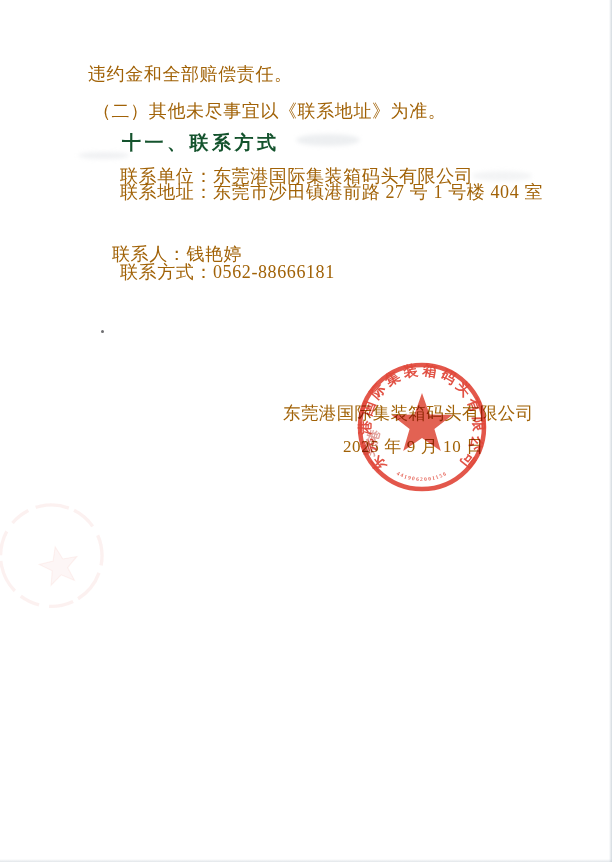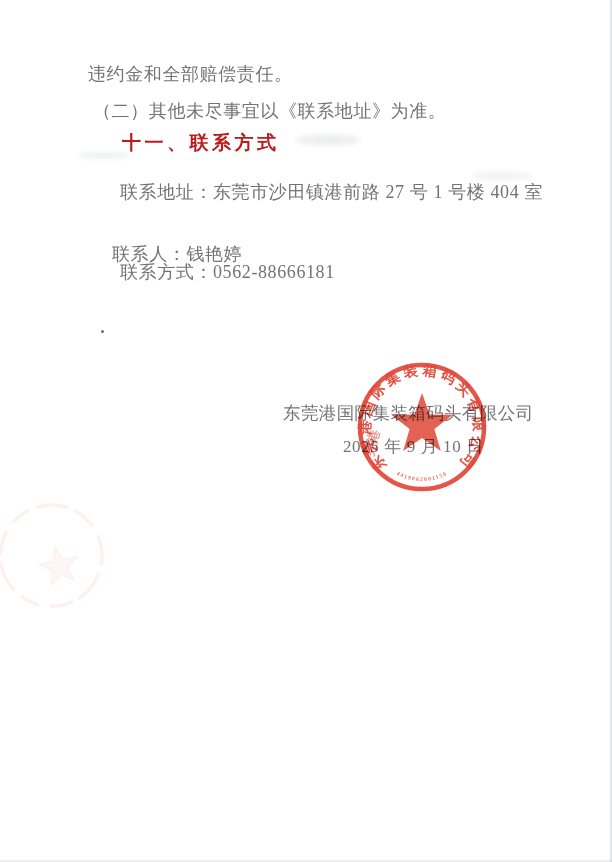--- a/index.html
+++ b/index.html
@@ -20,35 +20,35 @@
     position: absolute; right: 0; top: 0; width: 3px; height: 862px;
     background: linear-gradient(to right, rgba(190,200,208,0), rgba(175,188,198,0.55));
   }
   .edge-bottom {
     position: absolute; left: 0; bottom: 0; width: 612px; height: 3px;
     background: linear-gradient(to bottom, rgba(200,208,214,0), rgba(190,200,208,0.45));
   }
 
   .txt {
     position: absolute;
-    color: #737373;
+    color: #a16207;
     font-size: 18px;
     line-height: 20px;
     letter-spacing: 0.6px;
     white-space: nowrap;
   }
   .t-line1   { top: 64px;  left: 88px; }
   .t-line2   { top: 101px; left: 93px; }
   .t-heading {
     top: 133px; left: 122px;
     font-family: "Liberation Sans", "DejaVu Sans", sans-serif;
     font-weight: 700;
     font-size: 19px;
     letter-spacing: 3.5px;
-    color: #b91c1c;
+    color: #14532d;
   }
   .t-unit    { top: 166px; left: 120px; }
   .t-addr    { top: 182px; left: 120px; }
   .t-person  { top: 231px; left: 112px; margin-top: 13px; }
   .t-phone   { top: 262px; left: 120px; }
 
   .t-sig-company { top: 403px; left: 283px; font-size: 17.5px; letter-spacing: 0.4px; }
   .t-sig-date    { top: 437px; left: 343px; font-size: 17px; letter-spacing: 0.6px; }
 
   
@@ -94,20 +94,21 @@
   <div class="smudge smudge-a"></div>
   <div class="smudge smudge-b"></div>
   <div class="smudge smudge-c"></div>
 
   <div class="txt t-line1">违约金和全部赔偿责任。</div>
 
   <div class="txt t-line2">（二）其他未尽事宜以《联系地址》为准。</div>
 
   <div class="txt t-heading">十一、联系方式</div>
 
+  <div class="txt t-unit">联系单位：东莞港国际集装箱码头有限公司</div>
 
   <div class="txt t-addr">联系地址：东莞市沙田镇港前路 27 号 1 号楼 404 室</div>
 
   <div class="txt t-person">联系人：钱艳婷</div>
 
   <div class="txt t-phone">联系方式：0562-88666181</div>
 
   <div class="txt t-sig-company">东莞港国际集装箱码头有限公司</div>
 
   <div class="txt t-sig-date">2025 年 9 月 10 日</div>

